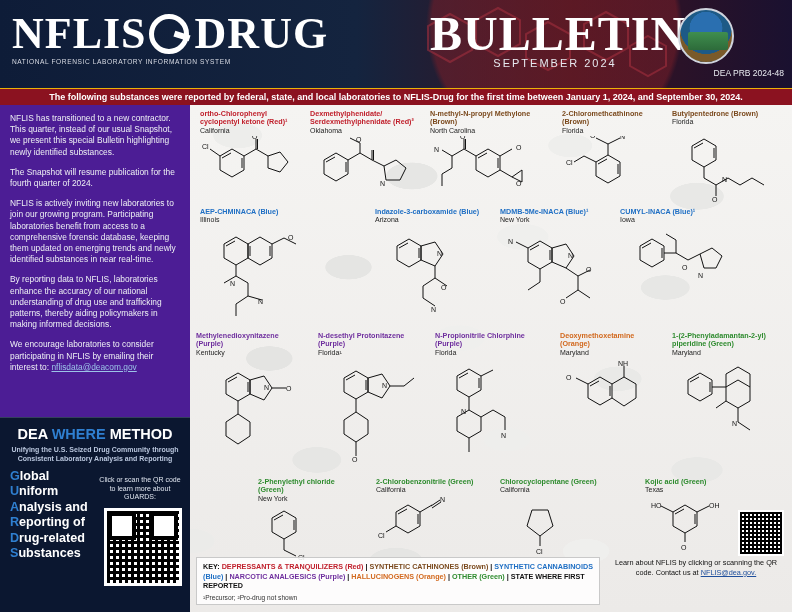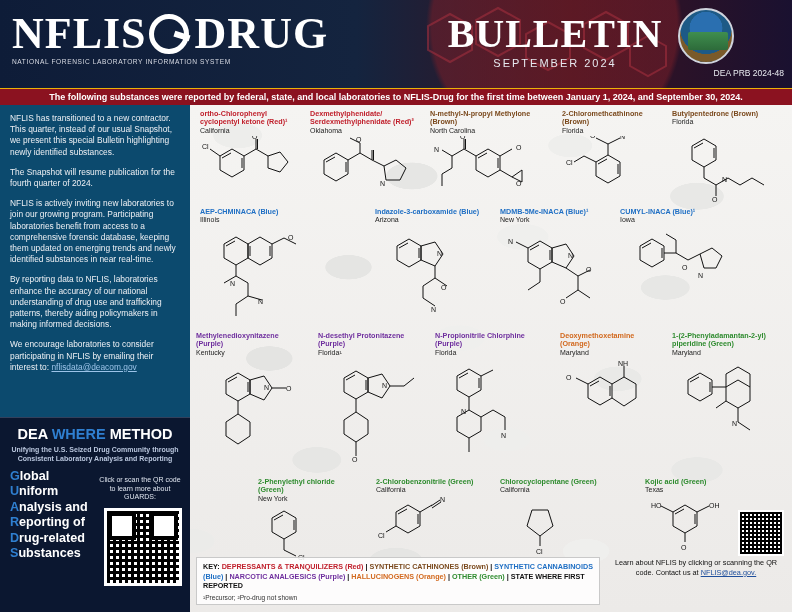--- a/index.html
+++ b/index.html
@@ -55,21 +55,21 @@
   }
   .nflis-sub{
     color:#d8dbe4; font-size:6.6px; letter-spacing:.6px; margin-top:2px;
     font-family:"Liberation Sans", sans-serif;
   }
   .bulletin-block{
     position:absolute; left:430px; top:14px; width:250px; text-align:center; z-index:3;
   }
   .bulletin-title{
     font-family:"Liberation Serif", serif;
-    font-size:40px; font-weight:bold; color:#ffffff; line-height:40px; letter-spacing:1px;
+    font-size:48px; font-weight:bold; color:#ffffff; line-height:40px; letter-spacing:1px;
   }
   .bulletin-date{
     color:#e6e8ee; font-size:11px; letter-spacing:2px; margin-top:3px;
   }
   .seal{
     position:absolute; right:58px; top:8px; width:56px; height:56px; border-radius:50%;
     background:radial-gradient(circle at 50% 35%, #2a6fb0 0 38%, #1d5a86 39% 60%, #7a5a2a 61% 78%, #3c2e16 79% 100%);
     border:2px solid #cfd4dd; z-index:3;
   }
   .seal:after{
@@ -118,21 +118,21 @@
       radial-gradient(ellipse 40px 20px at 24% 86%, #ebebe9 0 60%, rgba(0,0,0,0) 62%),
       radial-gradient(ellipse 44px 22px at 50% 90%, #e5e5e3 0 60%, rgba(0,0,0,0) 62%),
       radial-gradient(ellipse 38px 20px at 74% 88%, #efefed 0 60%, rgba(0,0,0,0) 62%),
       linear-gradient(180deg,#f5f4f2,#eceaE8);
     filter: blur(.2px);
   }
 
   
   .sidebar{
     position:absolute; left:0; top:105px; width:190px; height:507px;
-    background:#0c4a6e;
+    background:#4c1d95;
     color:#ffffff;
     padding:8px 10px 6px 10px;
     z-index:4;
   }
   .sb-p{
     font-size:8.4px; line-height:11.2px; margin:0 0 9px 0; color:#eef0f4;
   }
   .sb-link{ color:#9cc3e8; text-decoration:underline; }
 
   .guards-box{

